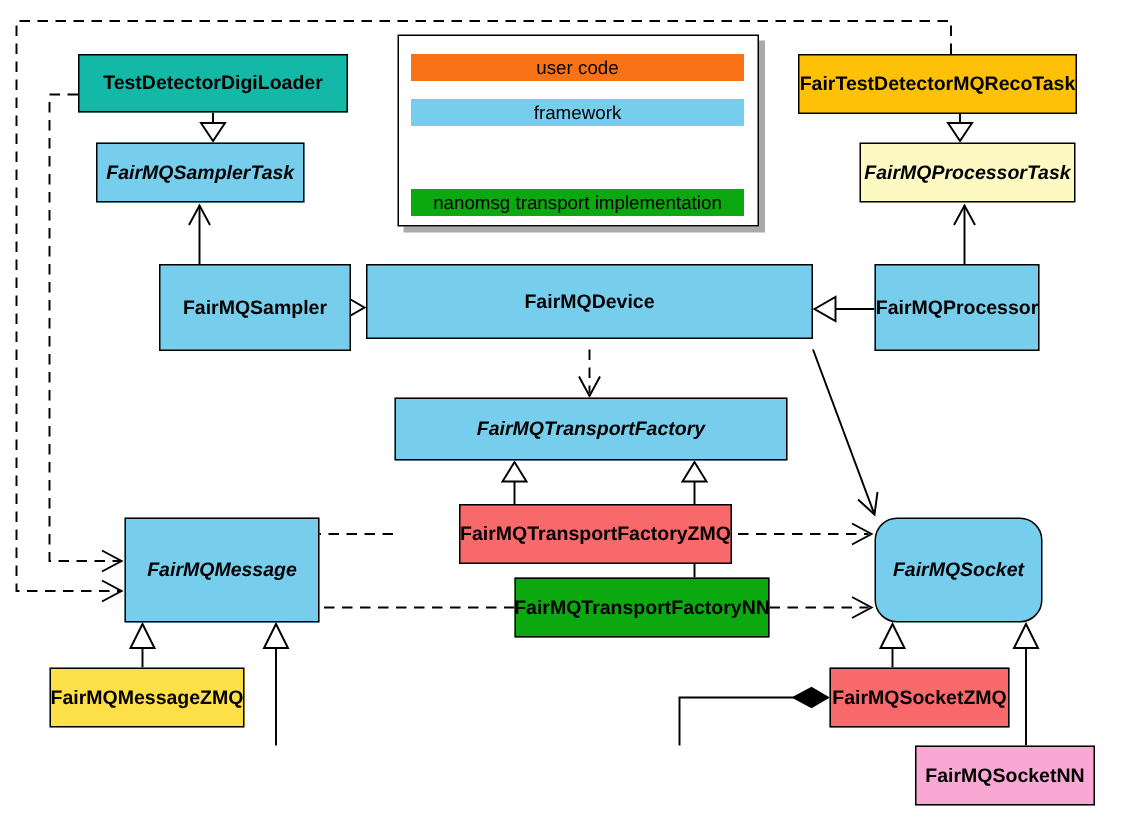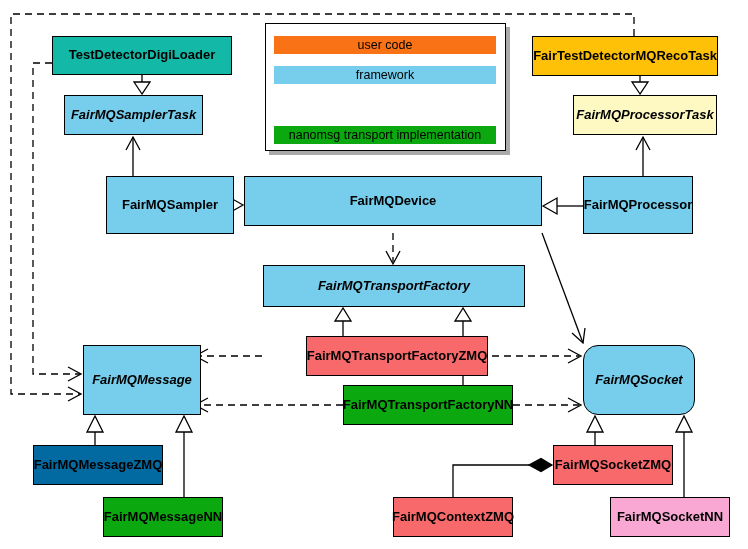--- a/index.html
+++ b/index.html
@@ -155,33 +155,31 @@
   <div class="node" style="left: 244px; top: 176px; width: 298px; height: 50px; background-color: rgb(118, 205, 236);">FairMQDevice</div>
 
   <div class="node abstract" style="left: 263px; top: 265px; width: 262px; height: 42px; background-color: rgb(118, 205, 236);">FairMQTransportFactory</div>
 
   <div class="node" style="left: 583px; top: 176px; width: 110px; height: 58px; background-color: rgb(118, 205, 236);">FairMQProcessor</div>
 
   <div class="node" style="left: 262px; top: 336px; width: 182px; height: 40px; background-color: rgb(248, 105, 107); margin-left: 44px;">FairMQTransportFactoryZMQ</div>
 
   <div class="node" style="left: 343px; top: 385px; width: 170px; height: 40px; background-color: rgb(12, 168, 15);">FairMQTransportFactoryNN</div>
 
-  <div class="node abstract" style="left: 83px; top: 345px; width: 118px; height: 70px; background-color: rgb(118, 205, 236);">FairMQMessage</div>
+  <div class="node abstract" style="left: 83px; top: 345px; width: 130px; height: 70px; background-color: rgb(118, 205, 236);">FairMQMessage</div>
 
   <div class="node abstract" style="left: 583px; top: 345px; width: 112px; height: 70px; background-color: rgb(118, 205, 236); border-radius: 15px;">FairMQSocket</div>
 
-  <div class="node" style="left: 33px; top: 445px; width: 130px; height: 40px; background-color: #0369a1;">FairMQMessageZMQ</div>
+  <div class="node" style="left: 33px; top: 445px; width: 130px; height: 40px; background-color: #fde047;">FairMQMessageZMQ</div>
 
-  <div class="node" style="left: 103px; top: 497px; width: 120px; height: 40px; background-color: rgb(12, 168, 15);">FairMQMessageNN</div>
 
   <div class="node" style="left: 553px; top: 445px; width: 120px; height: 40px; background-color: rgb(248, 105, 107);">FairMQSocketZMQ</div>
 
   <div class="node" style="left: 610px; top: 497px; width: 120px; height: 40px; background-color: #f9a8d4;">FairMQSocketNN</div>
 
-  <div class="node" style="left: 393px; top: 497px; width: 120px; height: 40px; background-color: rgb(248, 105, 107);">FairMQContextZMQ</div>
 
   <div class="legend" style="left:265px;top:23px;width:241px;height:128px">
     <div class="swatch" style="top: 12px; background-color: #f97316;">user code</div>
     <div class="swatch" style="top: 42px; background-color: rgb(118, 205, 236);">framework</div>
     <div class="swatch" style="top: 102px; background-color: rgb(12, 168, 15);">nanomsg transport implementation</div>
   </div>
 
 </div>
 
 </body></html>

